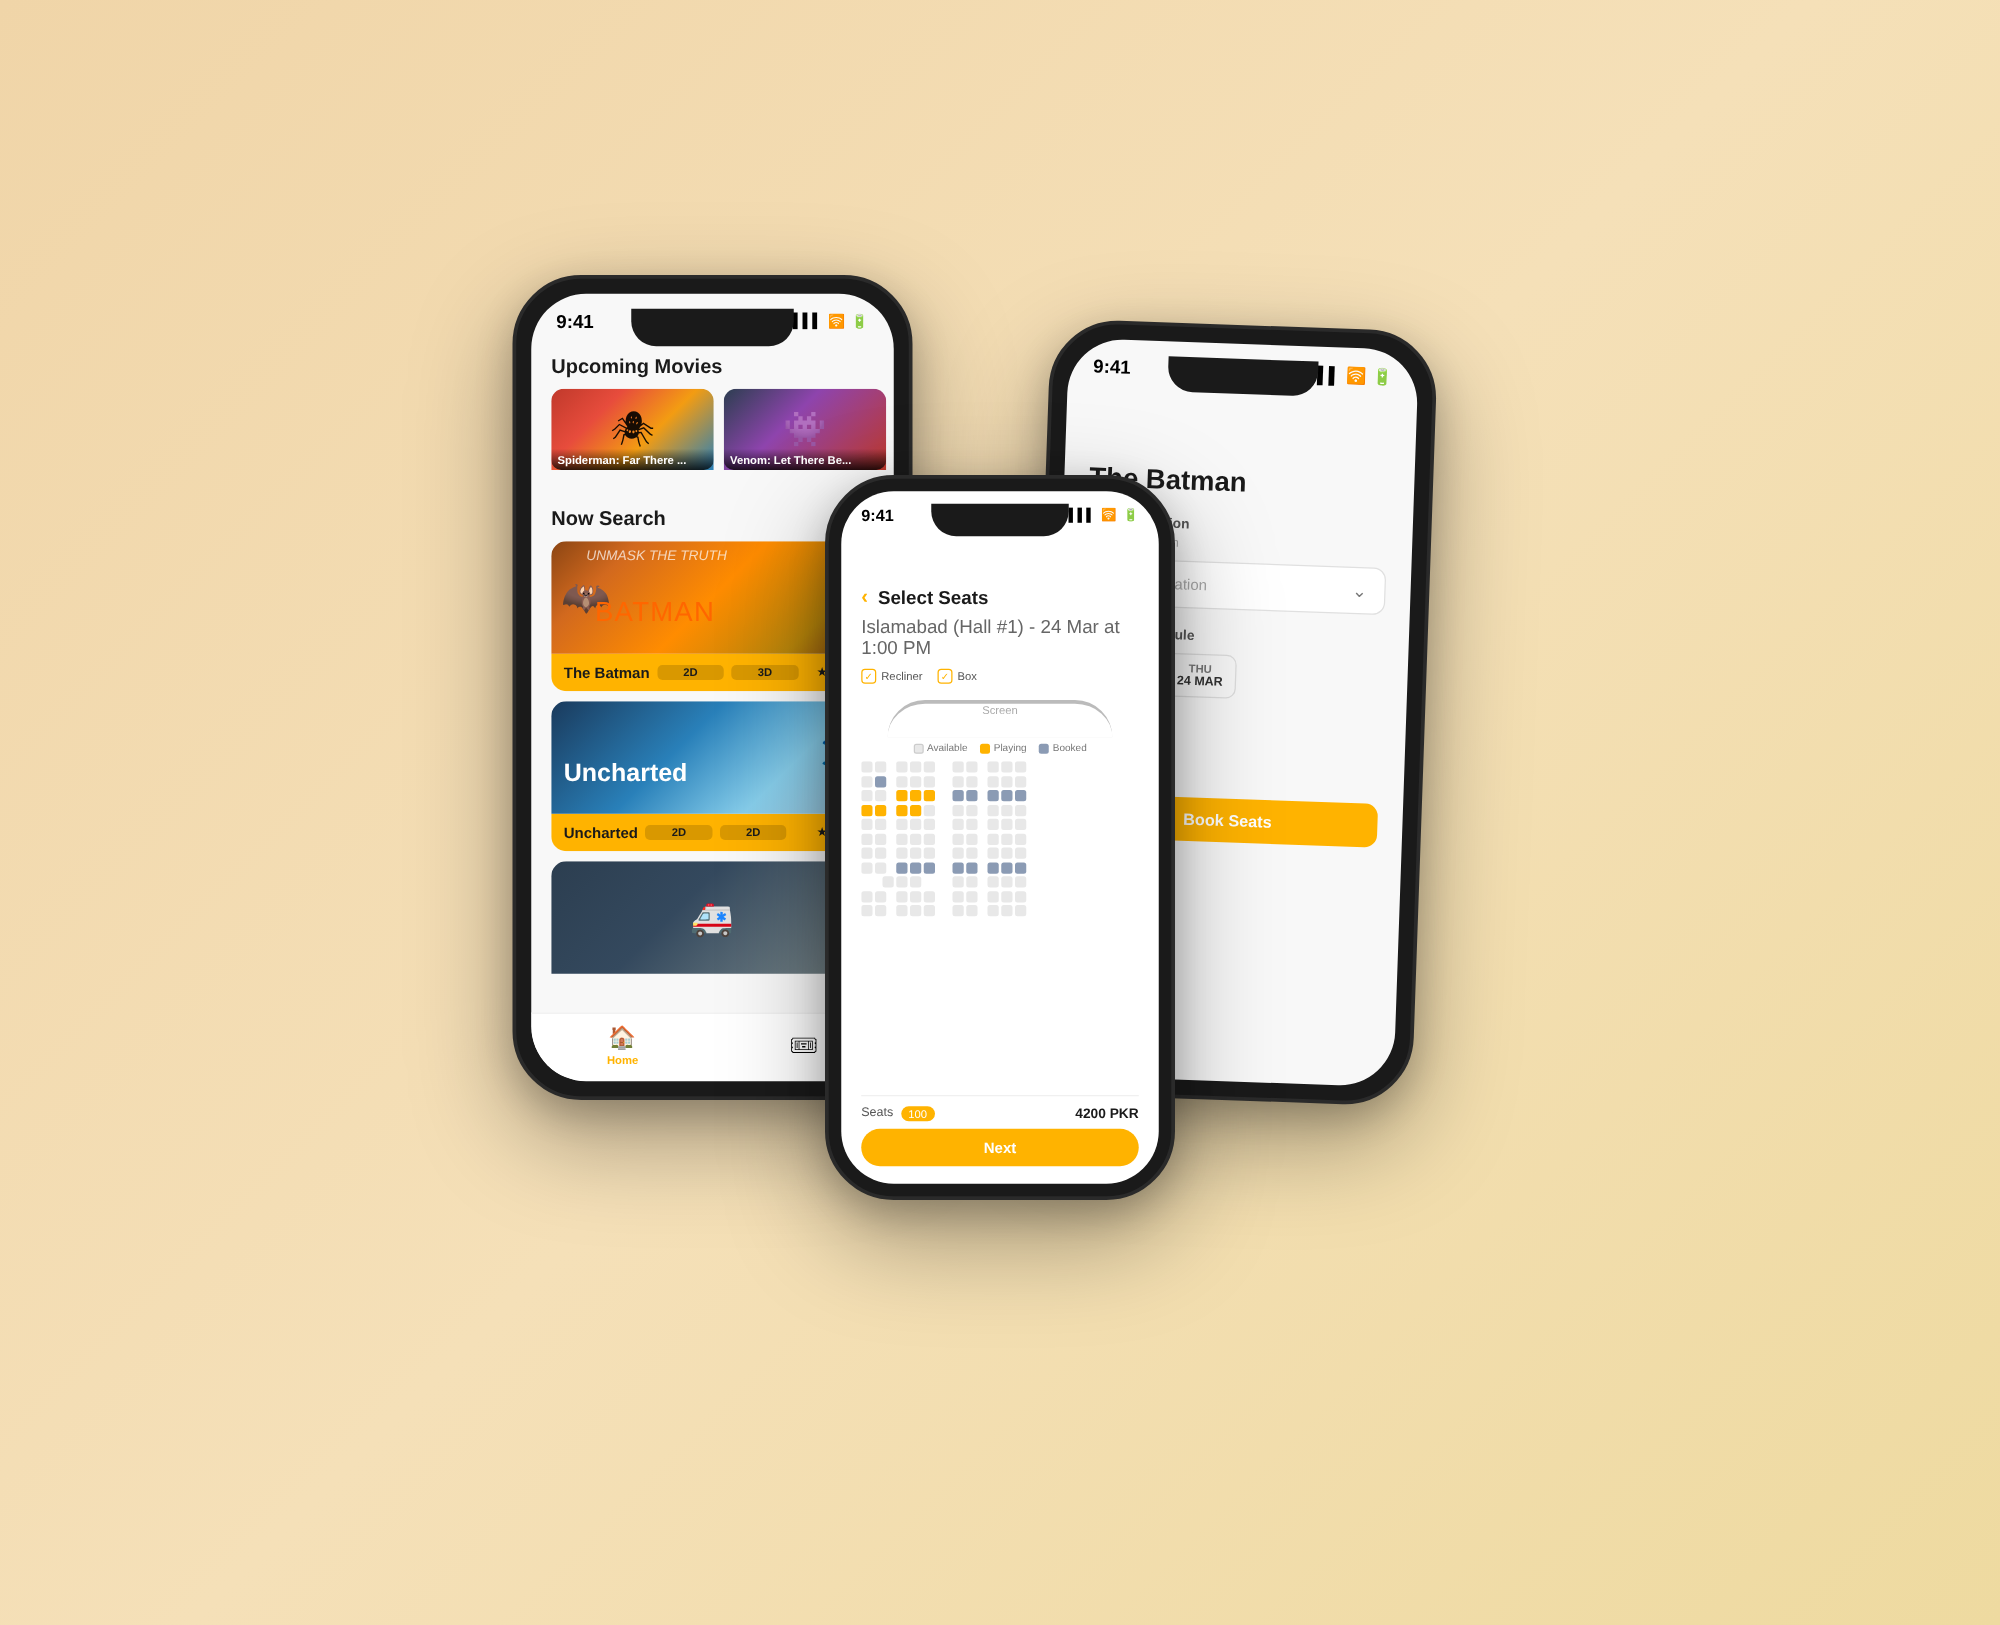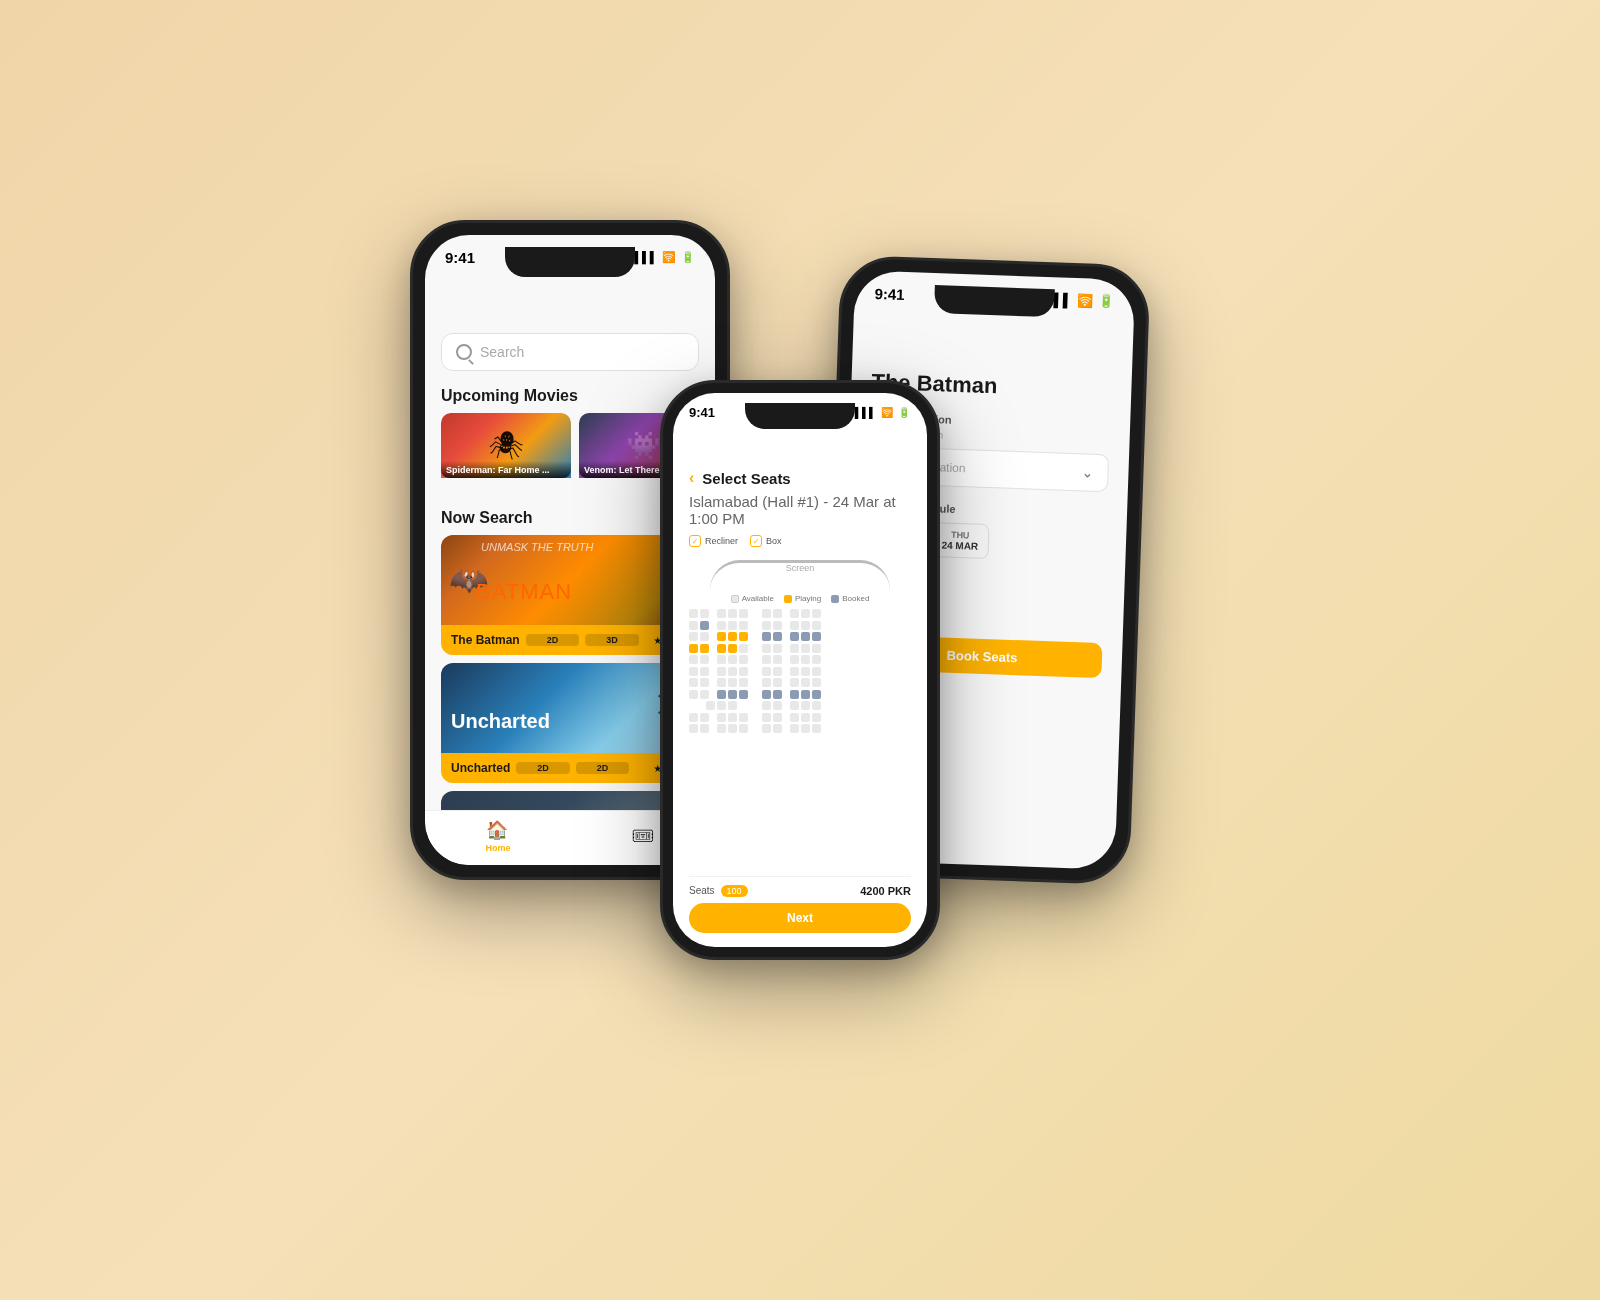--- a/index.html
+++ b/index.html
@@ -691,45 +691,41 @@
           <span class="time">9:41</span>
           <div class="status-icons">
             <span style="font-size:11px;">▌▌▌</span>
             <span style="font-size:11px;">🛜</span>
             <span style="font-size:11px;">🔋</span>
           </div>
         </div>
 
         <div class="phone-notch" style="width:130px;height:30px;top:12px;"></div>
 
-        <div class="search-bar">
-          <div class="search-icon-circle"></div>
-          <span class="search-placeholder">Search</span>
-        </div>
 
         <div class="section-title">Upcoming Movies</div>
         <div class="upcoming-scroll">
           <div class="movie-card-small">
             <div class="movie-thumb spiderman-bg">
-              <div class="movie-thumb-label">Spiderman: Far Home ...</div>
+              <div class="movie-thumb-label">Spiderman: Far There ...</div>
             </div>
           </div>
           <div class="movie-card-small">
             <div class="movie-thumb venom-bg">
               <div class="movie-thumb-label">Venom: Let There Be...</div>
             </div>
           </div>
         </div>
 
         <div class="section-title">Now Search</div>
         <div class="now-playing-list">
 
           <div class="movie-list-item">
             <div class="movie-bg-banner batman-bg">
-              <span style="font-size:11px;color:#fff;position:absolute;top:6px;left:40px;font-style:italic;opacity:0.7;">UNMASK THE TRUTH</span>
+              <span style="font-size:11px;color:#fff;position:absolute;top:6px;left:28px;font-style:italic;opacity:0.7;">UNMASK THE TRUTH</span>
               <span style="font-size:22px;font-weight:400;color:#FF6600;position:absolute;bottom:20px;left:35px;letter-spacing:1px;">BATMAN</span>
             </div>
             <div class="movie-info-bar">
               <span class="movie-title-text">The Batman</span>
               <span class="badge">2D</span>
               <span class="badge">3D</span>
               <span class="stars">★★★★</span>
             </div>
           </div>
 

